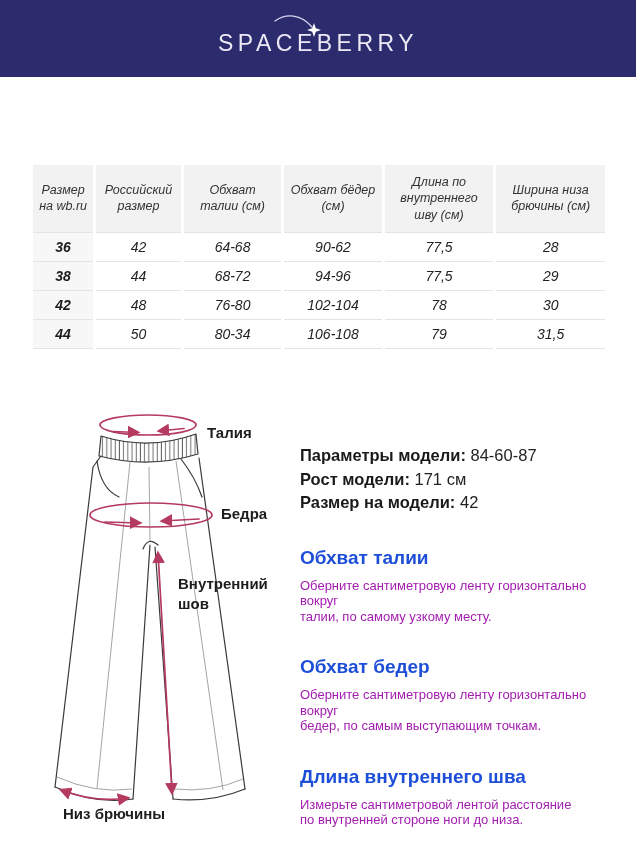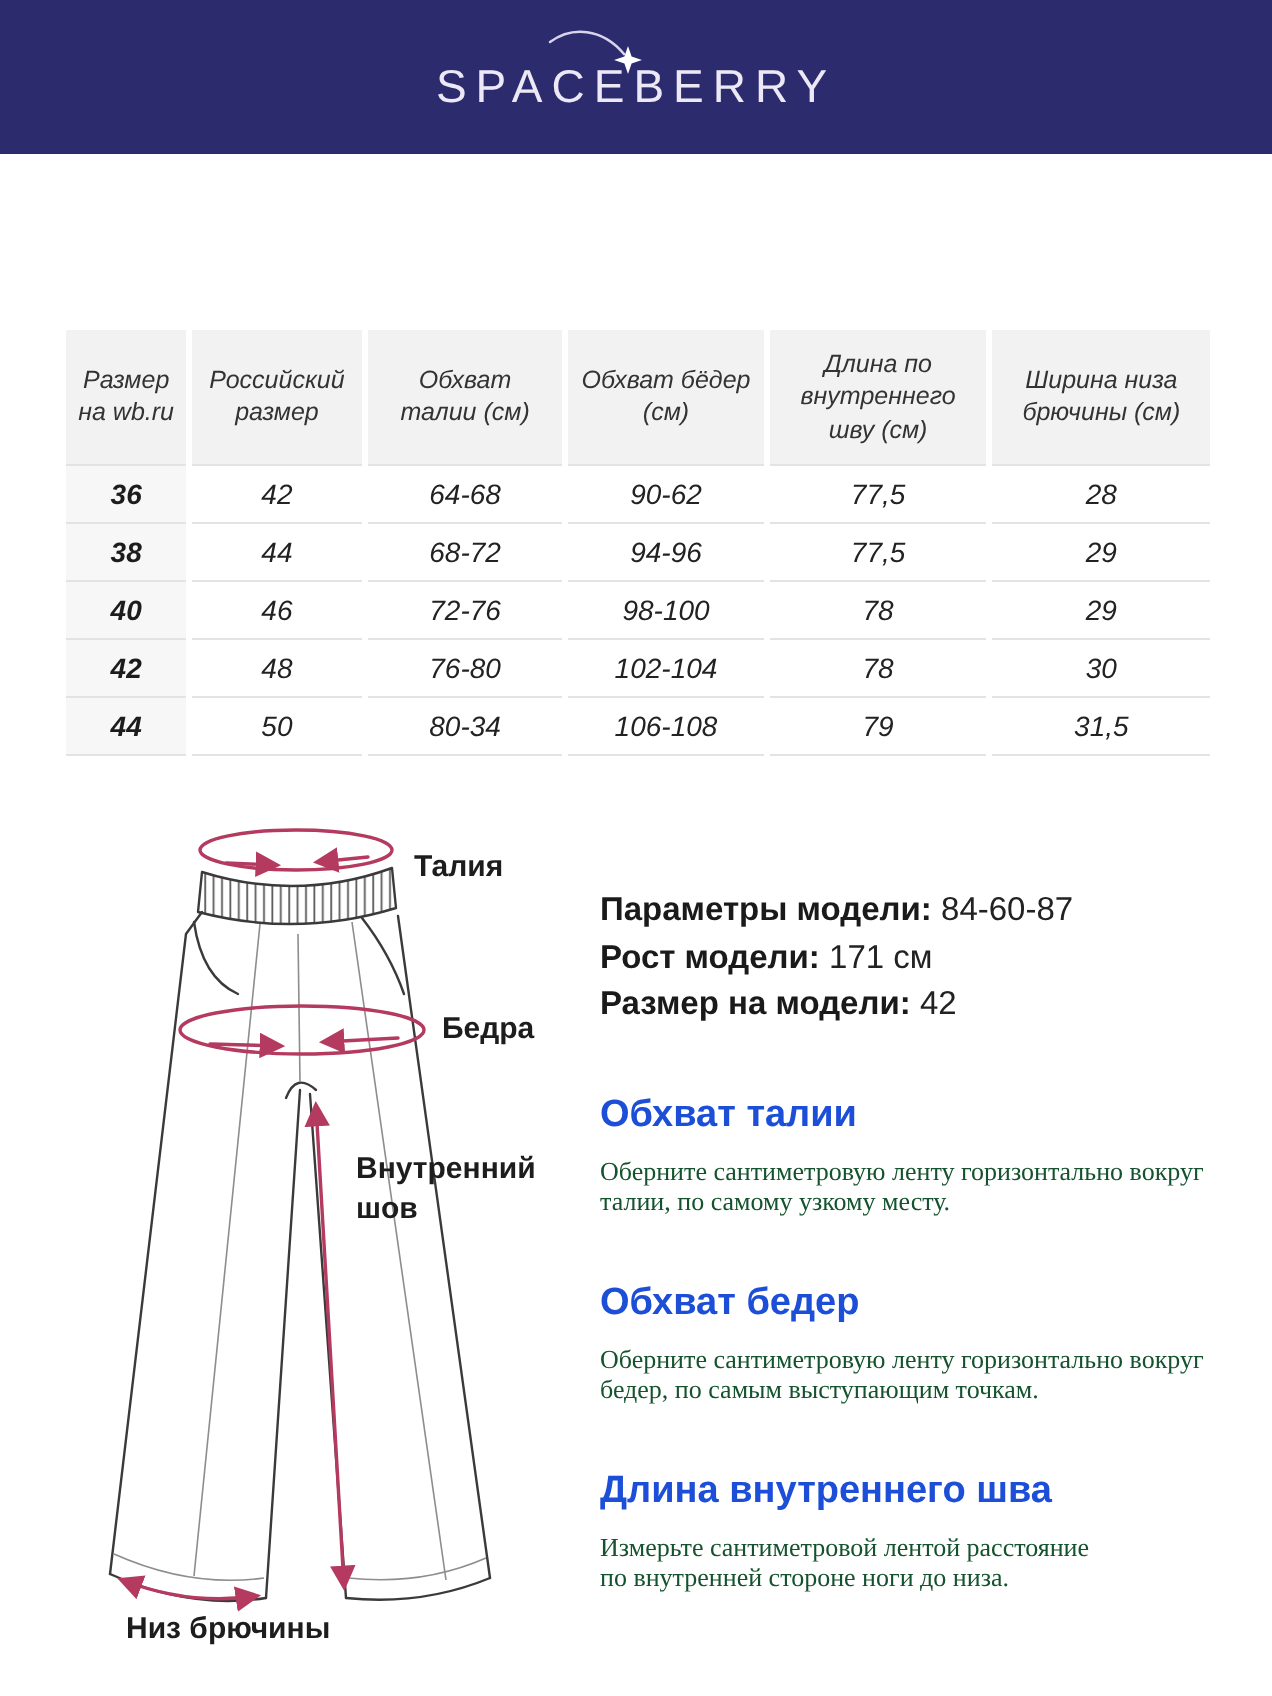--- a/index.html
+++ b/index.html
@@ -28,21 +28,21 @@
   .diagram text { font-family:"Liberation Sans", sans-serif; font-size:15px; font-weight:600; fill:#1d1d1d; }
 
   
   .info { position:absolute; left:300px; top:444px; width:322px; }
   .model-line { font-size:16.5px; line-height:23.5px; color:#1a1a1a; }
   .model-line .lbl { font-weight:700; }
   .model-line .val { font-weight:400; color:#222; }
   .section { margin-top:32px; }
   .section:first-of-type { margin-top:33px; }
   .section h3 { font-size:19px; font-weight:700; color:#1d4ed8; margin-bottom:9px; }
-  .section .body-line { font-size:13px; line-height:15.5px; color:#14532d;font-family:Liberation Serif, serif; }
+  .section .body-line { font-size:13px; line-height:15.5px; color:#a21caf; }
 </style>
 </head>
 <body>
 
 <div class="page">
 
   <div class="header">
     <div class="logo">
       <svg class="comet" viewBox="0 0 50 27">
         <path d="M1,9 C12,1 27,2 38,15" fill="none" stroke="#d9d4ec" stroke-width="1.3" stroke-linecap="round"></path>
@@ -80,28 +80,20 @@
           <td>90-62</td>
           <td>77,5</td>
           <td>28</td>
         </tr>
         <tr>
           <td class="first">38</td>
           <td>44</td>
           <td>68-72</td>
           <td>94-96</td>
           <td>77,5</td>
-          <td>29</td>
-        </tr>
-        <tr>
-          <td class="first">40</td>
-          <td>46</td>
-          <td>72-76</td>
-          <td>98-100</td>
-          <td>78</td>
           <td>29</td>
         </tr>
         <tr>
           <td class="first">42</td>
           <td>48</td>
           <td>76-80</td>
           <td>102-104</td>
           <td>78</td>
           <td>30</td>
         </tr>

